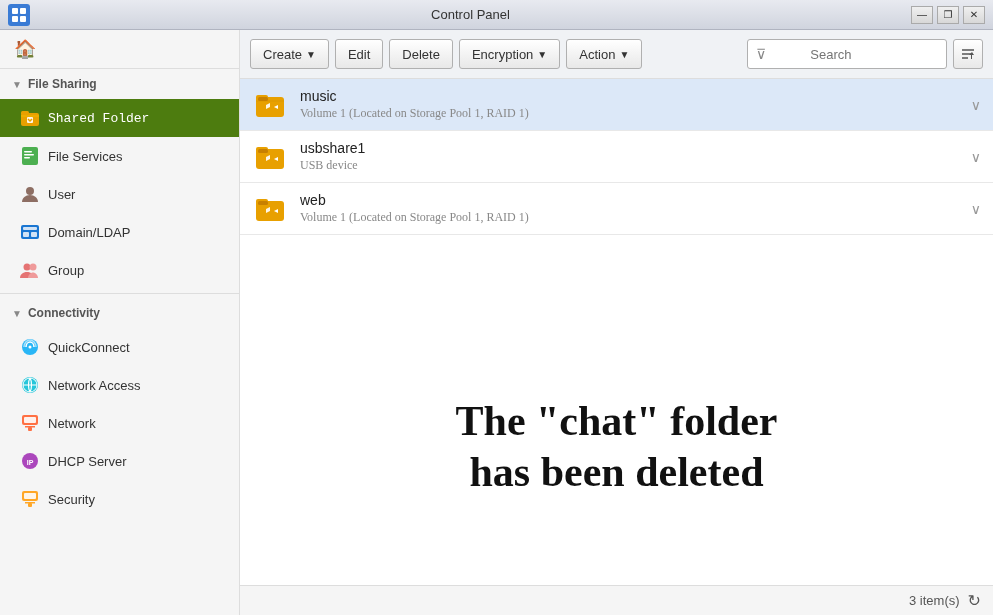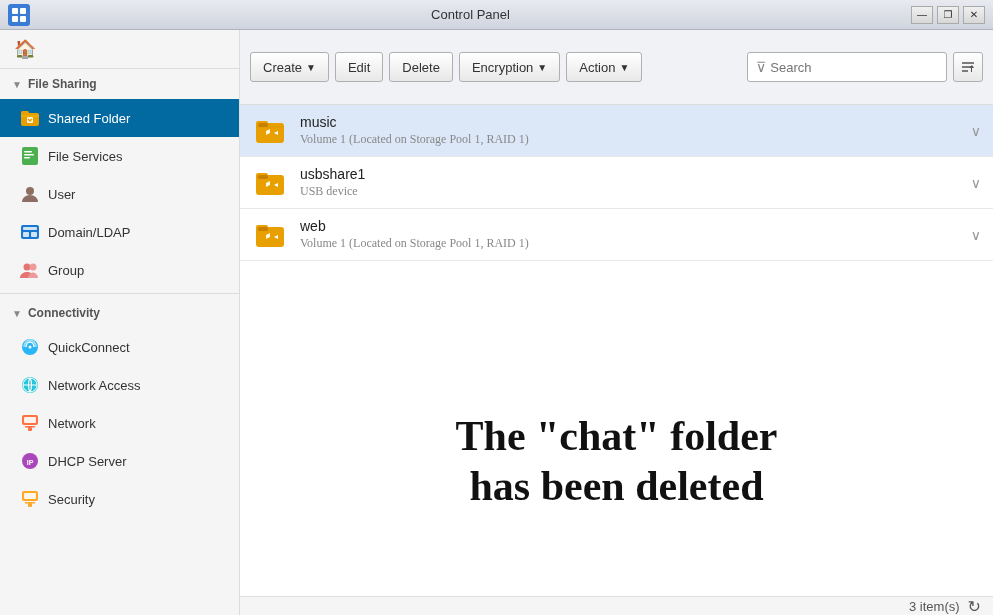--- a/index.html
+++ b/index.html
@@ -42,29 +42,29 @@
       cursor: pointer;
     }
     .sidebar-section-header .chevron { font-size: 10px; color: #888; }
     .sidebar-item {
       display: flex; align-items: center; gap: 8px;
       padding: 9px 14px 9px 20px;
       cursor: pointer;
       color: #333;
       font-size: 13px;
     }
-    .sidebar-item.active { background: #0369a1; color: #fff; }
+    .sidebar-item.active { background: #4d7c0f; color: #fff; font-family: Liberation Mono, monospace; }
     .sidebar-item .item-icon { width: 20px; height: 20px; flex-shrink: 0; }
     .sidebar-divider { border: none; border-top: 1px solid #ddd; margin: 4px 0; }
 
     
     .content-area { flex: 1; display: flex; flex-direction: column; overflow: hidden; }
     .toolbar {
       display: flex; align-items: center; gap: 6px;
-      padding: 22px 10px;
+      padding: 9px 10px;
       background: #f0f2f5;
       border-bottom: 1px solid #ddd;
     }
     .toolbar-btn {
       height: 30px; padding: 0 12px;
       background: linear-gradient(to bottom, #ffffff, #e8e8e8);
       border: 1px solid #b0b0b0; border-radius: 3px;
       cursor: pointer; font-size: 13px; color: #333;
       display: flex; align-items: center; gap: 4px;
     }
@@ -72,20 +72,21 @@
     .toolbar-separator { flex: 1; }
     .search-box {
       display: flex; align-items: center;
       border: 1px solid #b0b0b0; border-radius: 3px;
       background: #fff; height: 30px; padding: 0 8px; gap: 4px;
       width: 200px;
     }
     .search-box input {
       border: none; outline: none; font-size: 13px; color: #333; width: 100%;
       background: transparent;
+      margin-left: 40px;
     }
     .search-icon-filter { color: #888; font-size: 14px; }
     .sort-btn {
       width: 30px; height: 30px; border: 1px solid #b0b0b0; border-radius: 3px;
       background: linear-gradient(to bottom, #fff, #e8e8e8);
       display: flex; align-items: center; justify-content: center;
       cursor: pointer; font-size: 14px; color: #555;
     }
 
     
@@ -121,21 +122,21 @@
       font-family: 'Georgia', serif;
       font-size: 42px;
       font-weight: 900;
       color: #111;
       text-align: center;
       line-height: 1.2;
     }
 
     
     .status-bar {
-      height: 19px;
+      height: 30px;
       display: flex; align-items: center; justify-content: flex-end;
       padding: 0 12px; gap: 8px;
       border-top: 1px solid #ddd;
       background: #f5f5f5;
       font-size: 13px; color: #555;
     }
     .refresh-btn { cursor: pointer; color: #555; font-size: 16px; }
     .icon-synology {
       width: 22px; height: 22px;
       background: #3a7bd5;

